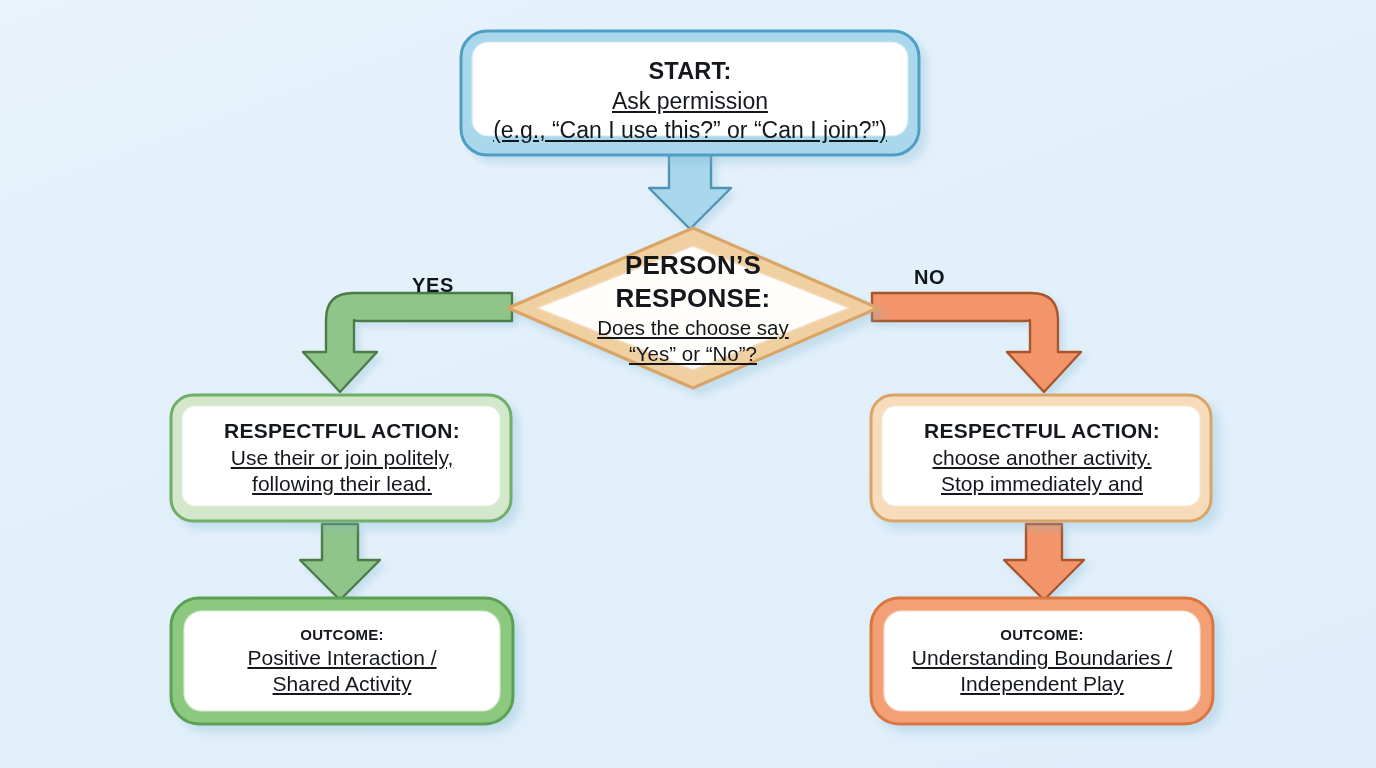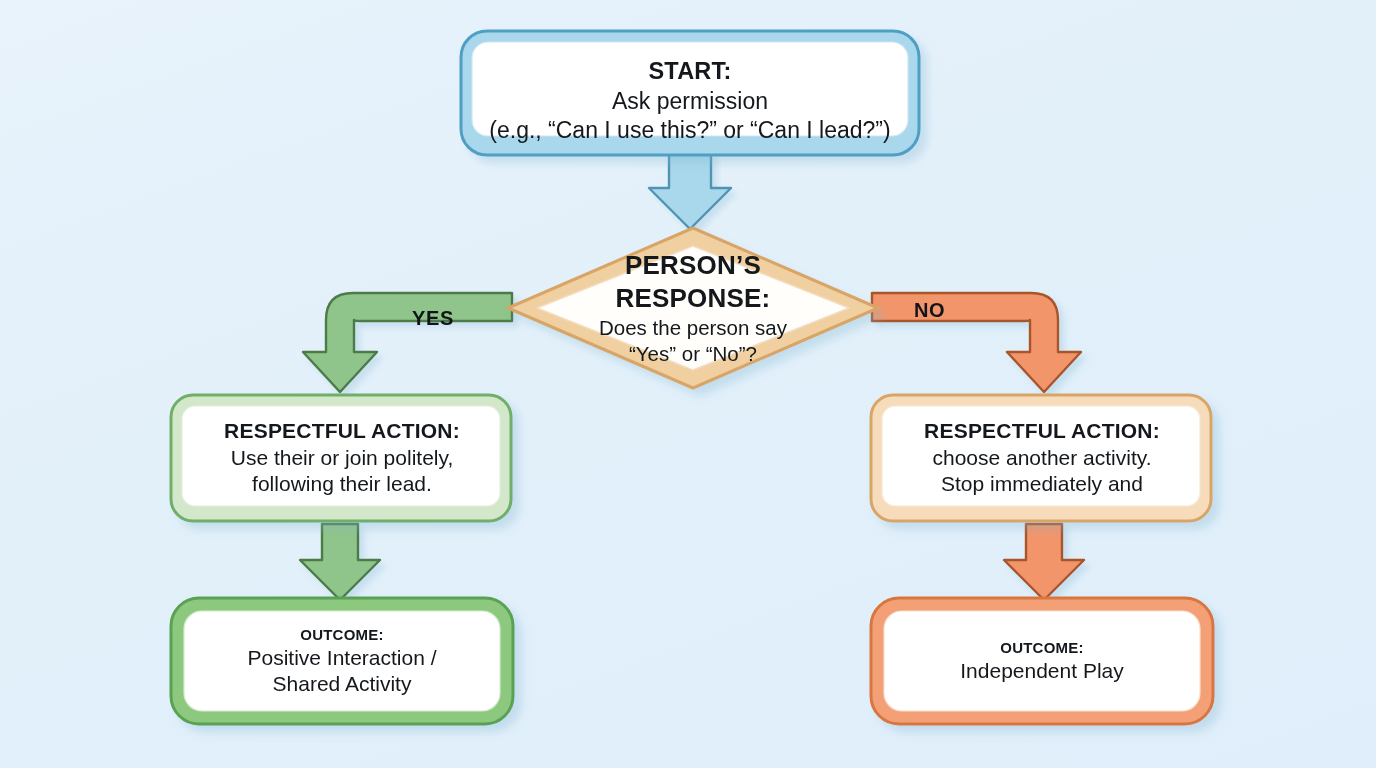--- a/index.html
+++ b/index.html
@@ -34,20 +34,21 @@
     color: #14181c;
     pointer-events: none;
   }
   .node-text .t-head {
     font-weight: bold;
     letter-spacing: .2px;
     line-height: 1.26;
   }
   .node-text .t-line {
     line-height: 1.26;
+    text-decoration: underline;
   }
 
   .start-text  { left: 470px; top: 40px;  width: 440px; height: 122px; font-size: 23px; }
   .start-text .t-head { font-size: 23.5px; }
 
   .diamond-text { left: 545px; top: 248px; width: 296px; height: 120px; font-size: 20.5px; }
   .diamond-text .t-head { font-size: 26px; }
 
   .act-text-l  { left: 186px; top: 404px; width: 312px; height: 108px; font-size: 21px; }
   .act-text-r  { left: 886px; top: 404px; width: 312px; height: 108px; font-size: 21px; }
@@ -58,21 +59,20 @@
   .out-text-l .t-head, .out-text-r .t-head { font-size: 15px; }
 
   
   .branch-label {
     position: absolute;
     font-weight: bold;
     font-size: 20px;
     color: #111418;
     letter-spacing: .6px;
     pointer-events: none;
-    margin-top: 33px;
   }
   .label-yes { left: 412px; top: 274px; }
   .label-no  { left: 914px; top: 266px; }
 </style>
 </head>
 <body>
 
 <div id="canvas">
 
   <svg id="svg-layer" viewBox="0 0 1376 768">
@@ -138,27 +138,27 @@
 
     <g filter="url(#softshadow)">
       <rect x="871" y="598" width="342" height="126" rx="28" ry="28" fill="#f3a077" stroke="#d9763f" stroke-width="3"></rect>
       <rect x="884" y="611" width="316" height="100" rx="18" ry="18" fill="#ffffff" stroke="#fae0cf" stroke-width="1.2"></rect>
     </g>
   </svg>
 
   <div class="node-text start-text">
     <div class="t-head">START:</div>
     <div class="t-line">Ask permission</div>
-    <div class="t-line">(e.g., “Can I use this?” or “Can I lead?”)</div>
+    <div class="t-line">(e.g., “Can I use this?” or “Can I join?”)</div>
   </div>
 
   <div class="node-text diamond-text">
     <div class="t-head">PERSON’S</div>
     <div class="t-head">RESPONSE:</div>
-    <div class="t-line">Does the person say</div>
+    <div class="t-line">Does the choose say</div>
     <div class="t-line">“Yes” or “No”?</div>
   </div>
 
   <div class="node-text act-text-l">
     <div class="t-head">RESPECTFUL ACTION:</div>
     <div class="t-line">Use their or join politely,</div>
     <div class="t-line">following their lead.</div>
   </div>
 
   <div class="node-text act-text-r">
@@ -168,19 +168,20 @@
   </div>
 
   <div class="node-text out-text-l">
     <div class="t-head">OUTCOME:</div>
     <div class="t-line">Positive Interaction /</div>
     <div class="t-line">Shared Activity</div>
   </div>
 
   <div class="node-text out-text-r">
     <div class="t-head">OUTCOME:</div>
+    <div class="t-line">Understanding Boundaries /</div>
     <div class="t-line">Independent Play</div>
   </div>
 
   <div class="branch-label label-yes">YES</div>
   <div class="branch-label label-no">NO</div>
 
 </div>
 
 </body></html>

